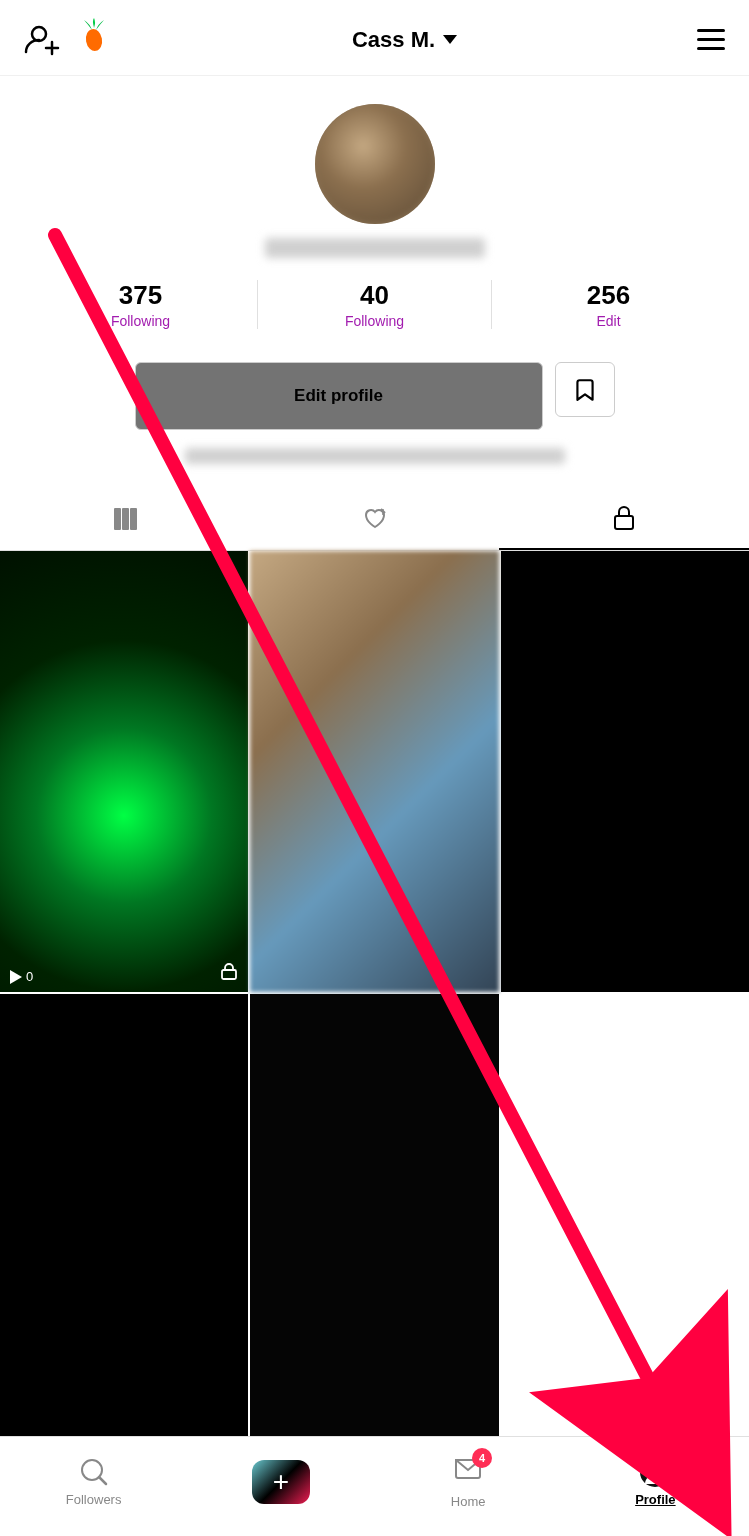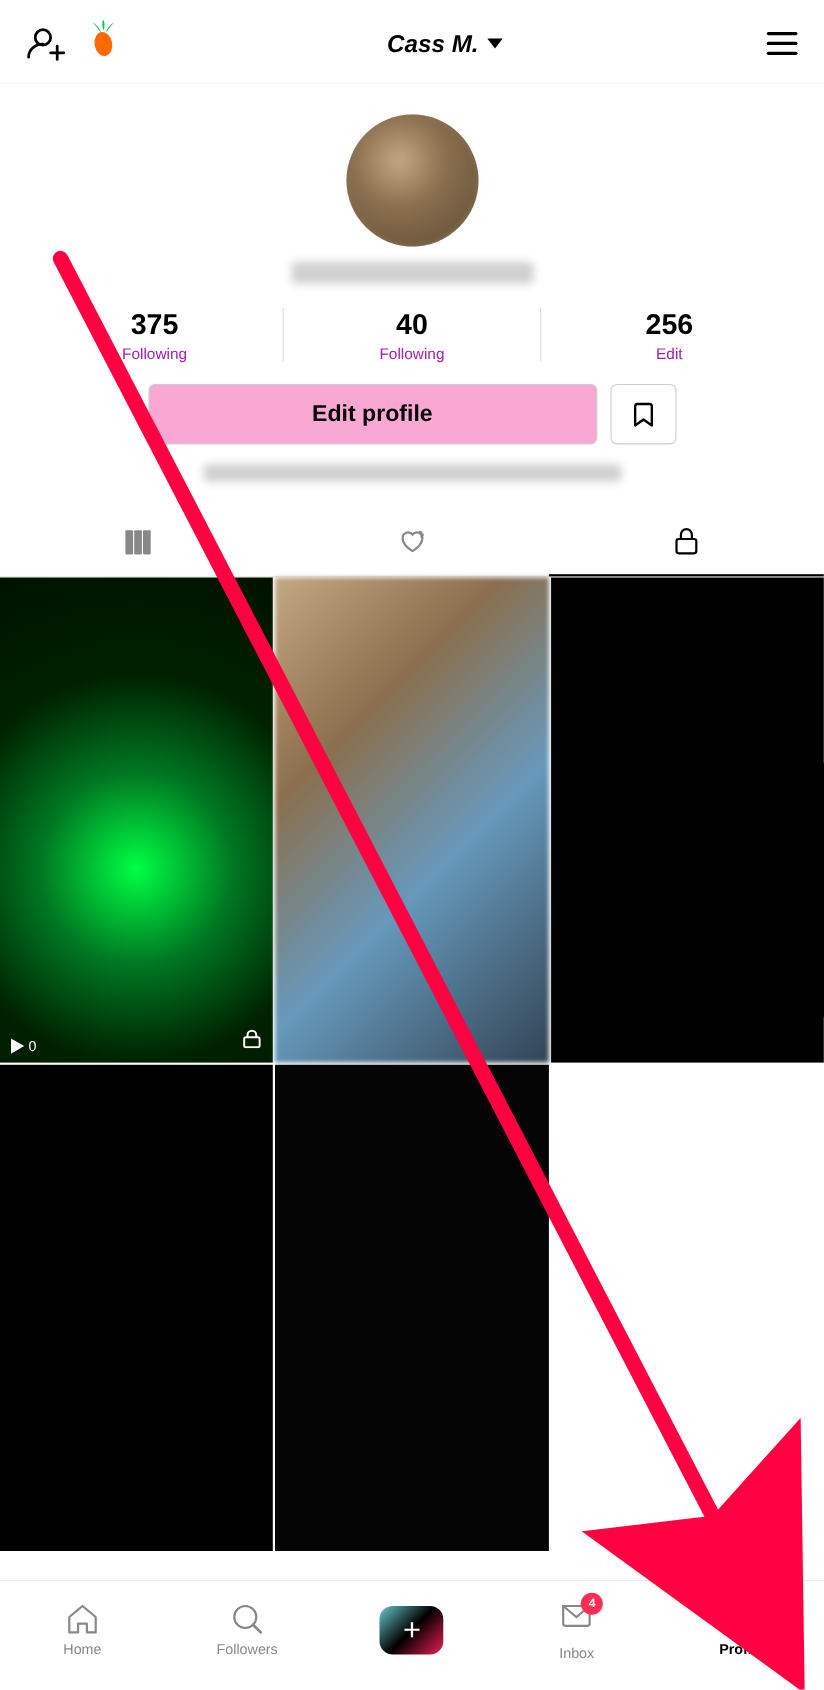--- a/index.html
+++ b/index.html
@@ -27,21 +27,20 @@
       align-items: center;
       gap: 16px;
     }
     .header-center {
       display: flex;
       align-items: center;
       gap: 8px;
       font-size: 22px;
       font-weight: 700;
       color: #000;
-      font-style: italic;
     }
     .chevron-down {
       width: 0; height: 0;
       border-left: 7px solid transparent;
       border-right: 7px solid transparent;
       border-top: 9px solid #000;
       display: inline-block;
     }
     .hamburger-icon {
       display: flex;
@@ -108,21 +107,21 @@
       margin-bottom: 22px;
       filter: blur(4px);
     }
 
     
     .stats-row {
       display: flex;
       align-items: center;
       justify-content: center;
       gap: 0;
-      margin-bottom: 20px;
+      margin-bottom: 33px;
       width: 100%;
     }
     .stat-item {
       display: flex;
       flex-direction: column;
       align-items: center;
       flex: 1;
       padding: 0 20px;
     }
     .stat-item:not(:last-child) {
@@ -142,25 +141,25 @@
     
     .profile-actions {
       display: flex;
       gap: 12px;
       margin-bottom: 18px;
       width: 100%;
       max-width: 480px;
     }
     .edit-profile-btn {
       flex: 1;
-      padding: 6px 20px;
+      padding: 23px 20px;
       border: 1.5px solid #ccc;
       border-radius: 6px;
-      background: #f9a8d4;
-      font-size: 21px;
+      background: #737373;
+      font-size: 17px;
       font-weight: 600;
       color: #000;
       cursor: pointer;
       text-align: center;
     }
     .bookmark-btn {
       width: 60px;
       height: 55px;
       border: 1.5px solid #ccc;
       border-radius: 6px;
@@ -301,20 +300,21 @@
       width: 32px;
       height: 32px;
     }
     .nav-label {
       font-size: 13px;
       color: #888;
     }
     .nav-label.active {
       color: #000;
       font-weight: 600;
+      text-decoration: underline;
     }
 
     
     .plus-btn {
       width: 58px;
       height: 44px;
       background: linear-gradient(135deg, #69C9D0, #000 50%, #EE1D52);
       border-radius: 12px;
       display: flex;
       align-items: center;
@@ -485,26 +485,20 @@
   <defs>
     <marker id="arrowhead" markerWidth="16" markerHeight="16" refX="8" refY="8" orient="auto">
       <polygon points="0,0 16,8 0,16 3,8" fill="#FF0040"></polygon>
     </marker>
   </defs>
   <line x1="55" y1="235" x2="680" y2="1440" stroke="#FF0040" stroke-width="14" stroke-linecap="round" marker-end="url(#arrowhead)"></line>
 </svg>
 
 <div class="bottom-nav">
 
-  <div class="nav-item">
-    <svg width="32" height="32" viewBox="0 0 32 32" fill="none">
-      <path d="M4 14L16 4l12 10v14H20v-8h-8v8H4V14z" stroke="#888" stroke-width="2" fill="none" stroke-linejoin="round"></path>
-    </svg>
-    <span class="nav-label">Home</span>
-  </div>
 
   <div class="nav-item">
     <svg width="32" height="32" viewBox="0 0 32 32" fill="none">
       <circle cx="14" cy="14" r="10" stroke="#888" stroke-width="2"></circle>
       <line x1="21" y1="21" x2="28" y2="28" stroke="#888" stroke-width="2.5" stroke-linecap="round"></line>
     </svg>
     <span class="nav-label">Followers</span>
   </div>
 
   <div class="nav-item">
@@ -512,21 +506,21 @@
   </div>
 
   <div class="nav-item">
     <div class="inbox-container">
       <svg width="32" height="32" viewBox="0 0 32 32" fill="none">
         <path d="M4 6h24v16a2 2 0 0 1-2 2H6a2 2 0 0 1-2-2V6z" stroke="#888" stroke-width="2" fill="none"></path>
         <path d="M4 6l12 10L28 6" stroke="#888" stroke-width="2" fill="none"></path>
       </svg>
       <div class="badge">4</div>
     </div>
-    <span class="nav-label">Inbox</span>
+    <span class="nav-label">Home</span>
   </div>
 
   <div class="nav-item">
     <svg width="32" height="32" viewBox="0 0 32 32" fill="none">
       <circle cx="16" cy="16" r="15" fill="#111"></circle>
       <circle cx="16" cy="12" r="5" fill="#fff"></circle>
       <path d="M6 28c0-5.5 4.5-9 10-9s10 3.5 10 9" fill="#fff"></path>
     </svg>
     <span class="nav-label active">Profile</span>
   </div>

